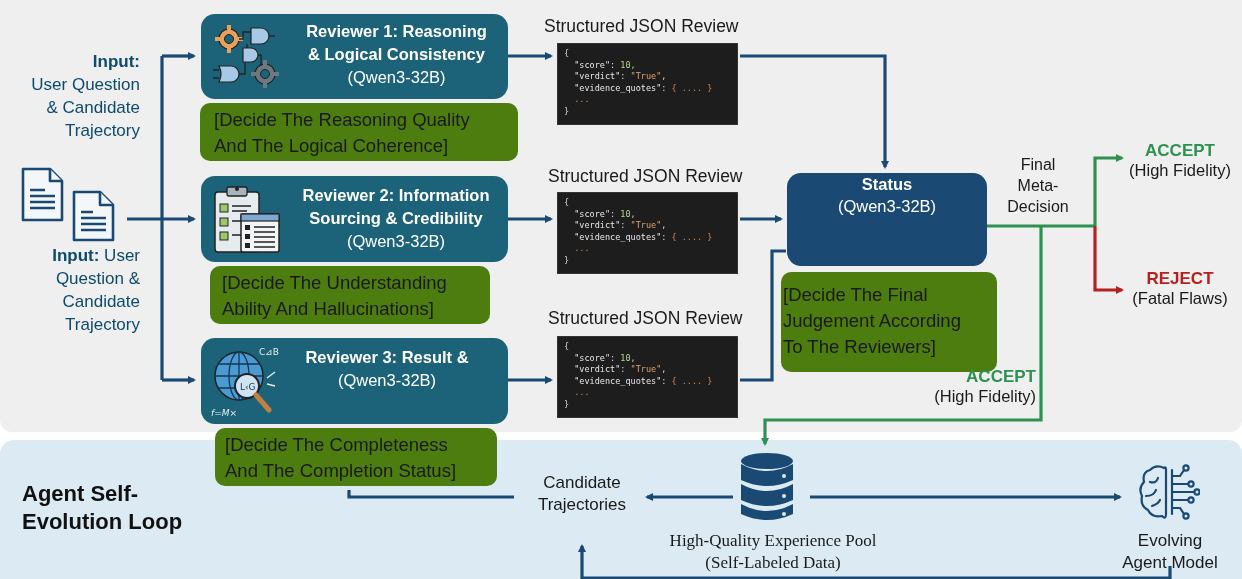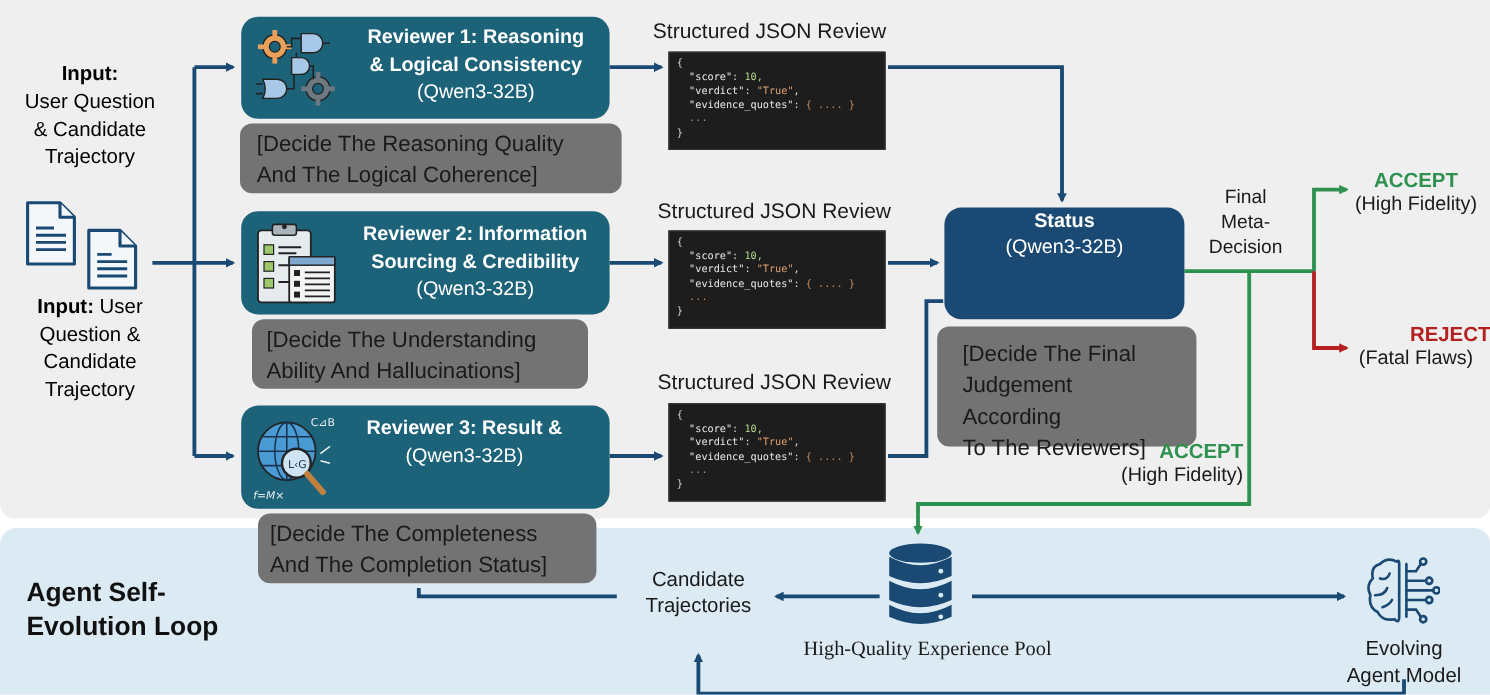--- a/index.html
+++ b/index.html
@@ -2,38 +2,38 @@
 <html><head>
 <meta charset="utf-8">
 <style>
   html, body { margin:0; padding:0; background:#ffffff; }
   body { width:1242px; height:579px; position:relative; overflow:hidden; font-family:"Liberation Sans", sans-serif; color:#1a1a1a; }
   .panel-top { position:absolute; left:0; top:0; width:1242px; height:432px; background:#efefef; border-radius:0 0 12px 12px; }
   .panel-bottom { position:absolute; left:0; top:440px; width:1242px; height:139px; background:#dbeaf3; border-radius:14px 14px 0 0; }
   svg.wires { position:absolute; left:0; top:0; width:1242px; height:579px; pointer-events:none; }
   .abs { position:absolute; }
   .center { text-align:center; }
-  .input-label { font-size:17px; line-height:23px; color:#000000; }
+  .input-label { font-size:17px; line-height:23px; color:#0c4a6e;text-align:right; }
   .input-label b { font-weight:bold; }
   .rev-box { position:absolute; background:#1c6278; border-radius:14px; color:#fff; }
   .rev-title { position:absolute; font-weight:bold; font-size:16.5px; line-height:23px; text-align:center; color:#fff; }
   .rev-model { font-weight:normal; }
-  .note { position:absolute; background:#737373; border-radius:10px; font-size:18.5px; line-height:26px; color:#1a1a1a; padding:4px 21px; box-sizing:border-box; }
+  .note { position:absolute; background:#4d7c0f; border-radius:10px; font-size:18.5px; line-height:26px; color:#1a1a1a; padding:4px 2px; box-sizing:border-box; }
   .json-title { position:absolute; font-size:17.5px; color:#1a1a1a; }
   .json-box { position:absolute; width:181px; height:82px; background:#1d1d1d; border:1px solid #333; font-family:"DejaVu Sans Mono", monospace; font-size:8.5px; line-height:11.5px; color:#d8d8d8; padding:4px 6px; box-sizing:border-box; }
   .json-box .k { color:#e8e8e8; }
   .json-box .n { color:#b5d88f; }
   .json-box .s { color:#e0a070; }
   .json-box .d { color:#c98a5a; }
   .ac-box { position:absolute; left:787px; top:173px; width:200px; height:93px; background:#1a4a73; border-radius:14px; color:#fff; text-align:center; }
   .ac-box .t { font-weight:bold; font-size:16.5px; line-height:22px; margin-top:11px; }
   .ac-box .m { font-size:16.5px; line-height:22px; }
   .decision { font-size:16px; line-height:21px; color:#1a1a1a; }
   .accept { color:#2e9150; font-weight:bold; font-size:17px; }
-  .reject { color:#b52020; font-weight:bold; font-size:17px;text-align:right; }
+  .reject { color:#b52020; font-weight:bold; font-size:17px; }
   .sub { font-size:16.5px; color:#1a1a1a; }
   .loop-title { font-weight:bold; font-size:22px; line-height:28px; color:#111; }
   .bottom-label { font-size:17px; line-height:22px; color:#1a1a1a; text-align:center; }
 </style>
 </head>
 <body>
 
 <div class="panel-top"></div>
 <div class="panel-bottom"></div>
 
@@ -300,20 +300,21 @@
     <g fill="#dbeaf3">
         <circle cx="45" cy="24" r="2"></circle>
         <circle cx="45" cy="44" r="2"></circle>
         <circle cx="45" cy="62" r="2"></circle>
       </g>
   </svg>
 </div>
 
 <div class="abs bottom-label" style="left:640px; top:530px; width:266px;font-family:Liberation Serif, serif;">
   <div>High-Quality Experience Pool</div>
+  <div>(Self-Labeled Data)</div>
 </div>
 
 <div class="abs" style="left:1138px; top:462px;">
   <svg width="62" height="60" viewBox="0 0 62 60">
     <g fill="none" stroke="#1a4a73" stroke-width="2.2" stroke-linecap="round">
       <path d="M26,6 Q18,2 12,8 Q4,10 6,20 Q0,26 4,34 Q2,44 10,48 Q14,56 24,54 Q28,58 28,52 L28,8 Q28,4 26,6 Z"></path>
       <path d="M12,20 Q18,22 20,16 M8,34 Q16,34 18,28 M14,44 Q20,42 22,38"></path>
       <path d="M34,8 V52"></path>
       <path d="M34,14 H42 L46,8"></path>
         <circle cx="48" cy="6" r="2.6"></circle>

